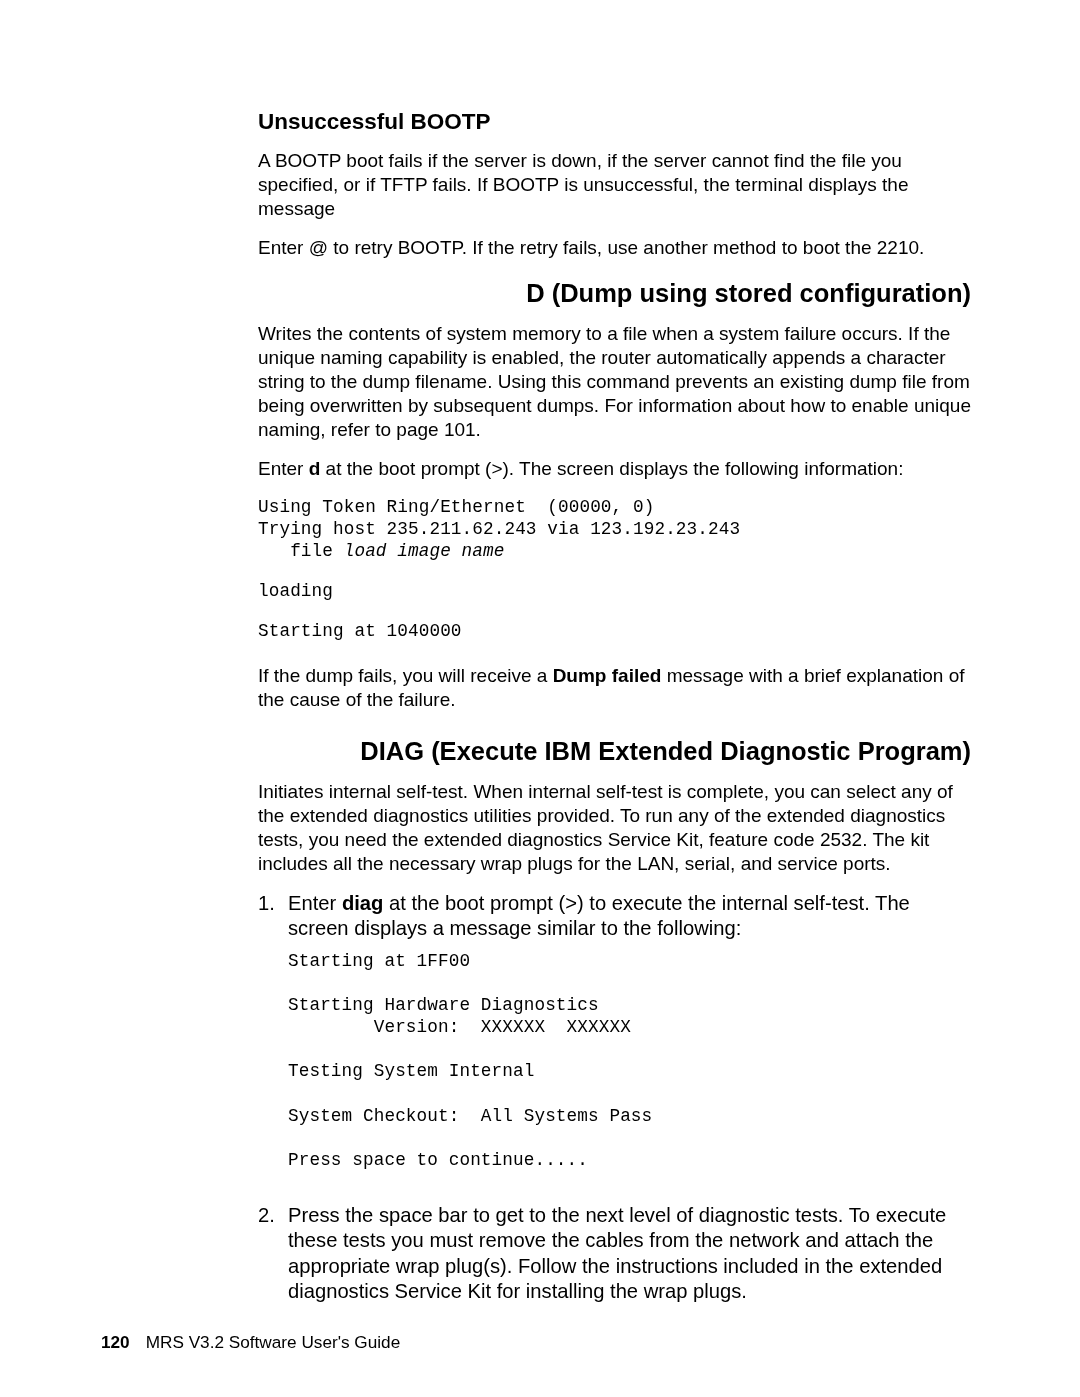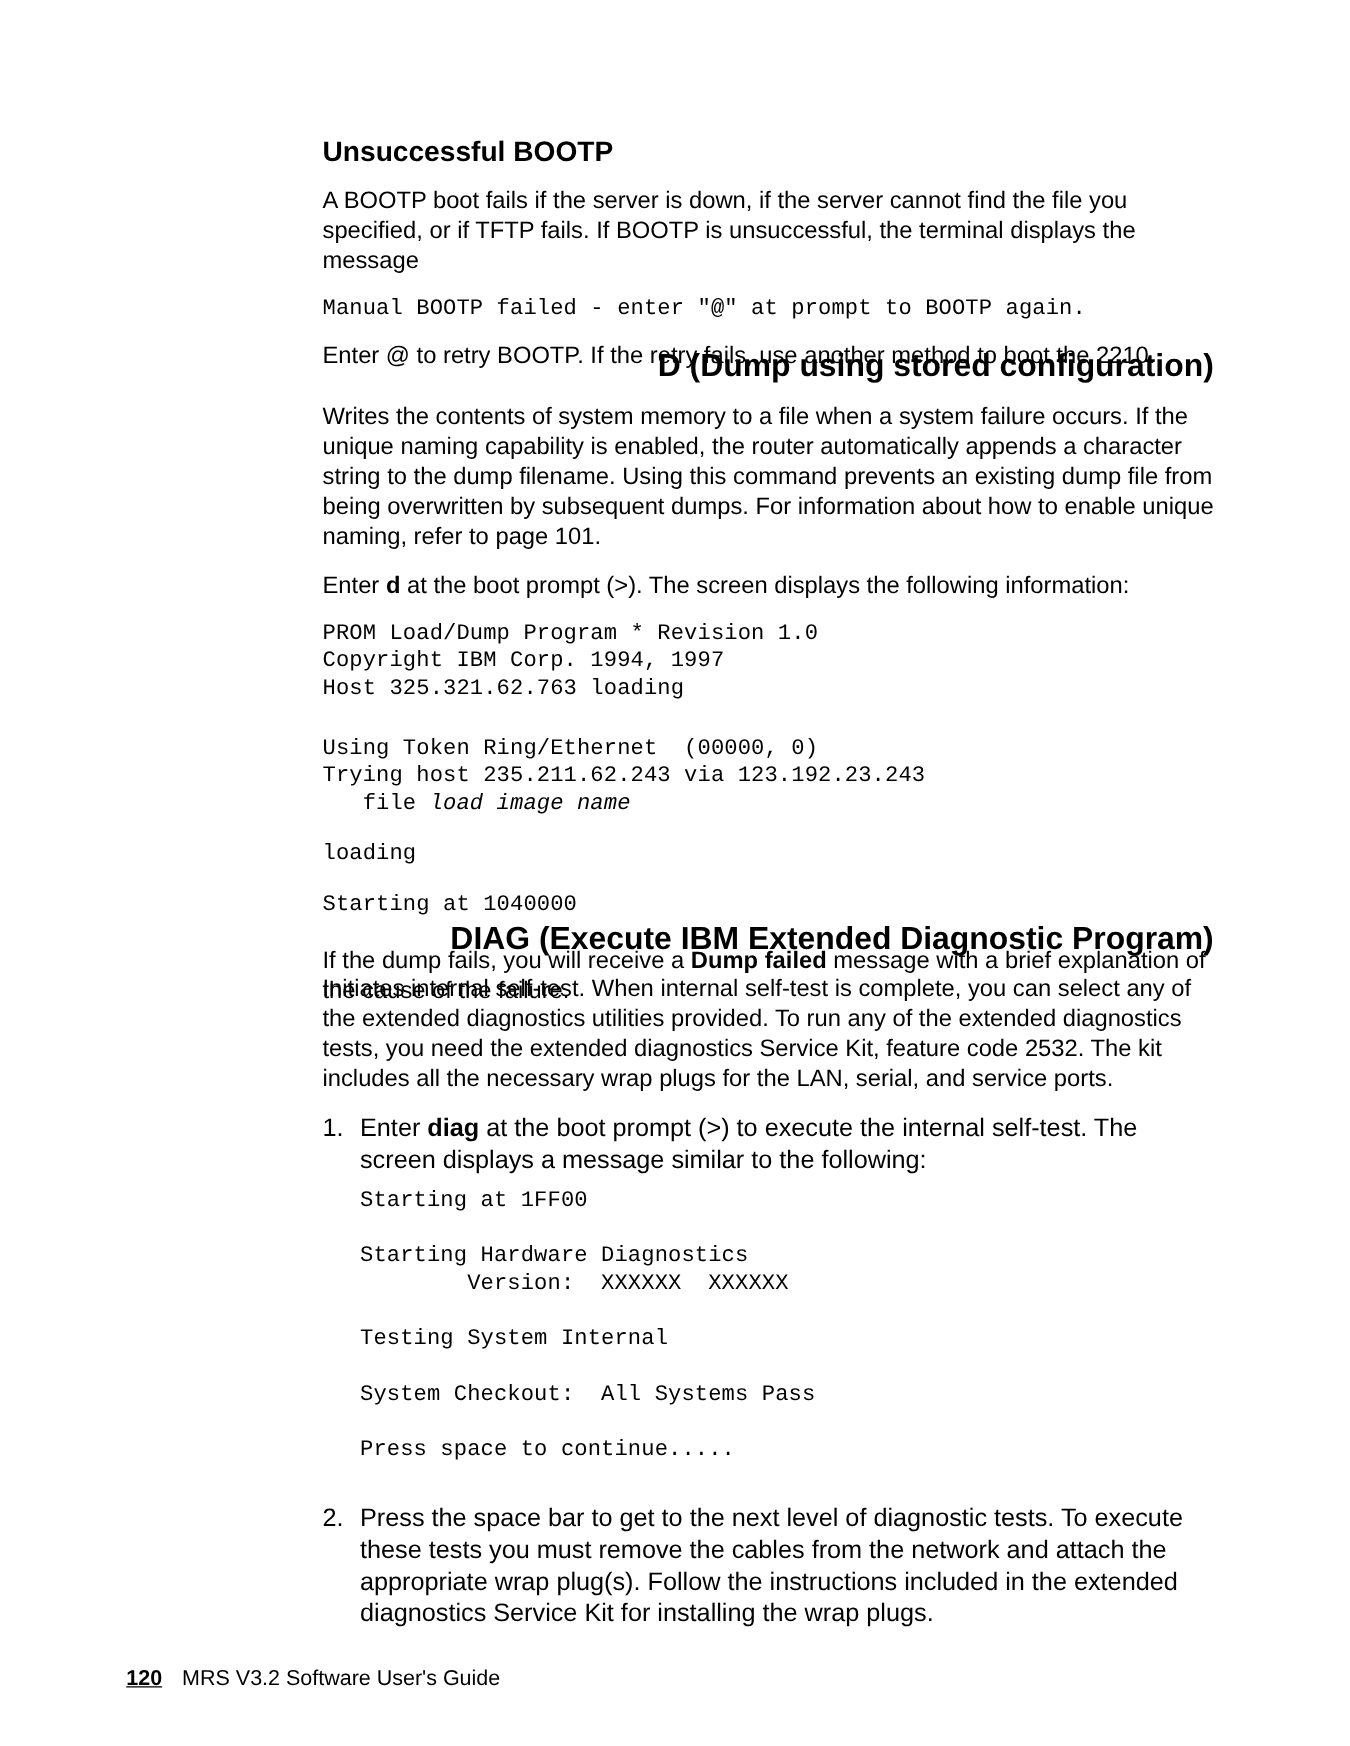--- a/index.html
+++ b/index.html
@@ -69,44 +69,40 @@
     font-size: 20.2px;
     line-height: 1.26;
   }
   .list-body .mono { margin-top: 8px; margin-bottom: 26px; }
   .footer {
     position: absolute;
     left: 101px;
     bottom: 44px;
     font-size: 17.2px;
   }
-  .footer .pg { font-weight: 700; margin-right: 16px; text-decoration: underline; }
+  .footer .pg { font-weight: 700; margin-right: 16px; }
 </style>
 </head>
 <body>
 
 <div class="page">
 
   <div class="body-col" style="top:108px;">
     <div class="h3">Unsuccessful BOOTP</div>
     <p class="para">A BOOTP boot fails if the server is down, if the server cannot find the file you specified, or if TFTP fails. If BOOTP is unsuccessful, the terminal displays the message</p>
-    <div class="mono">Manual BOOTP failed - enter "@" at prompt to BOOTP again.</div>
     <p class="para" style="margin-bottom:0;">Enter @ to retry BOOTP. If the retry fails, use another method to boot the 2210.</p>
   </div>
 
   <div class="h2" style="top:278px;">D (Dump using stored configuration)</div>
 
   <div class="body-col" style="top:322px;">
     <p class="para">Writes the contents of system memory to a file when a system failure occurs. If the unique naming capability is enabled, the router automatically appends a character string to the dump filename. Using this command prevents an existing dump file from being overwritten by subsequent dumps. For information about how to enable unique naming, refer to page 101.</p>
     <p class="para">
       <span>Enter </span><span class="bold-inline">d</span><span> at the boot prompt (&gt;). The screen displays the following information:</span>
     </p>
-    <div class="mono" style="margin-bottom:26px;">PROM Load/Dump Program * Revision 1.0
-Copyright IBM Corp. 1994, 1997
-Host 325.321.62.763 loading</div>
     <div class="mono" style="margin-bottom:18px;"><span>Using Token Ring/Ethernet  (00000, 0)</span>
 <span>Trying host 235.211.62.243 via 123.192.23.243</span>
 <span>   file </span><span class="ital">load image name</span></div>
     <div class="mono" style="margin-bottom:18px;">loading</div>
     <div class="mono" style="margin-bottom:22px;">Starting at 1040000</div>
     <p class="para" style="margin-bottom:0;">
       <span>If the dump fails, you will receive a </span><span class="bold-inline">Dump failed</span><span> message with a brief explanation of the cause of the failure.</span>
     </p>
   </div>
 

